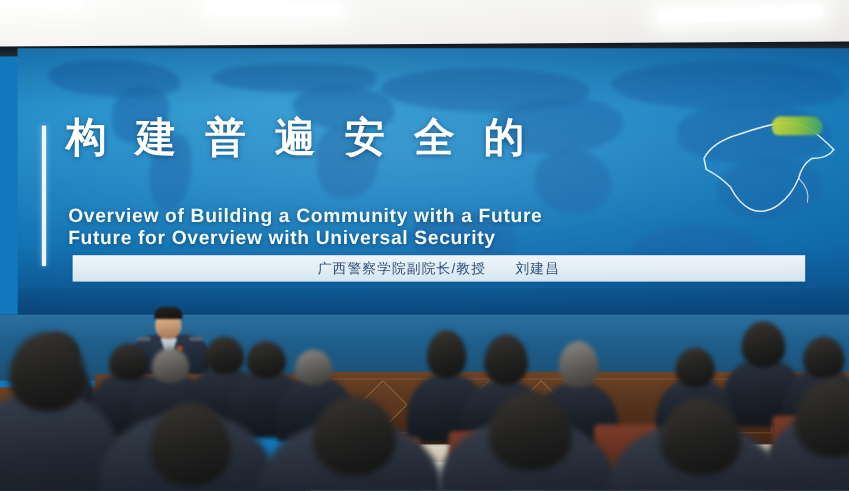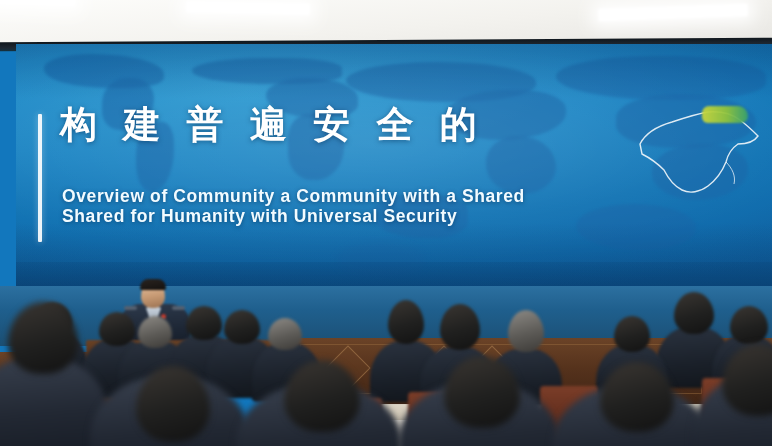--- a/index.html
+++ b/index.html
@@ -163,24 +163,27 @@
     <div class="screen-tint"></div>
     <div class="screen-vig"></div>
 
     <div class="accent-bar"></div>
 
     <div class="title">
       <div>构 建 普 遍 安 全 的</div>
     </div>
 
     <div class="subtitle">
-      <div>Overview of Community a Community with a Shared</div>
-      <div>Shared for Humanity with Universal Security</div>
-    </div>
-
+      <div>Overview of Building a Community with a Future</div>
+      <div>Future for Overview with Universal Security</div>
+    </div>
+
+    <div class="credit-band">
+      <div class="credit-text">广西警察学院副院长/教授      刘建昌</div>
+    </div>
 
     <div class="screen-low"></div>
   </div>
 
   <div class="wall-dark"></div>
   <div class="wall"></div>
 
   <div class="wood" style="left:286px;top:338px;width:486px;height:68px;"></div>
   <div class="wood-panel" style="left:300px;top:344px;width:400px;height:48px;"></div>
   <div class="diamond" style="left:332px;top:352px;width:30px;height:30px;"></div>

